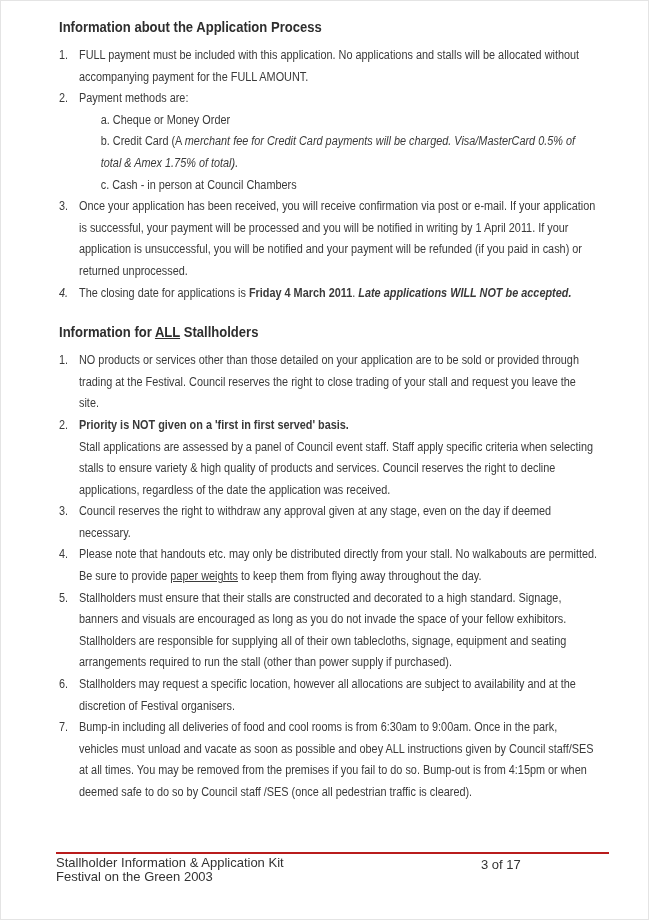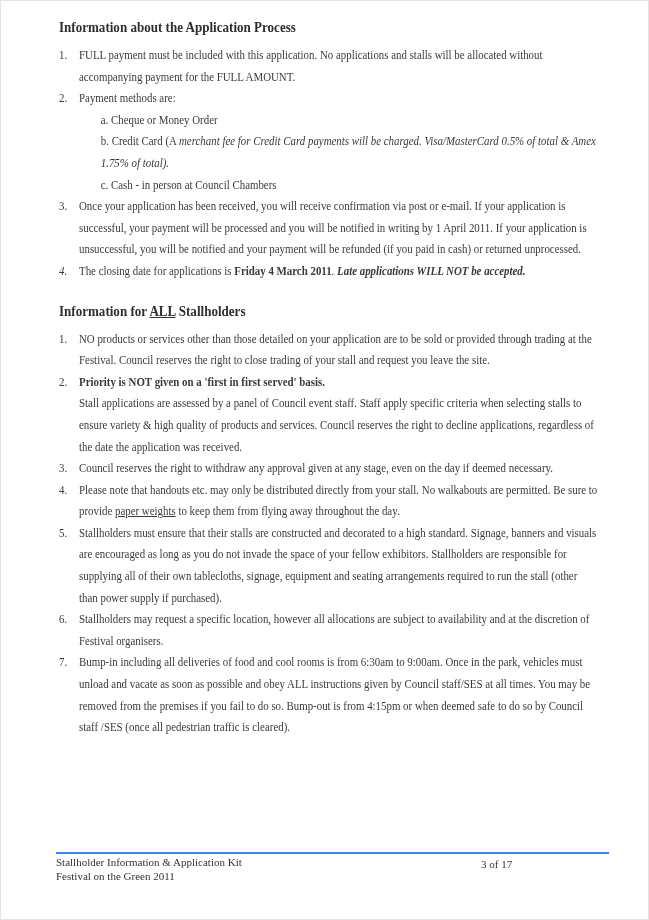--- a/index.html
+++ b/index.html
@@ -2,21 +2,21 @@
 <html><head>
 <meta charset="utf-8">
 <style>
   html,body { margin:0; padding:0; background:#ffffff; }
   .page {
     position:relative;
     width:649px; height:920px;
     background:#ffffff;
     box-sizing:border-box;
     border:1px solid #e4e4e4;
-    font-family:Liberation Serif, serif;
+    font-family:Liberation Sans, sans-serif;
     overflow:hidden;
   }
   .content {
     position:absolute; left:58px; top:16px; width:620px;
     transform:scaleX(0.87); transform-origin:0 0;
     color:#3a3a3a;
     font-size:12.5px; line-height:21.6px;
     letter-spacing:0;
   }
   .sec-title {
@@ -27,22 +27,22 @@
   .list { }
   .li { display:flex; }
   .num { width:23px; flex:none; }
   .li-body { flex:1; min-width:0; }
   .sub { margin-left:48px; }
   .b { font-weight:bold; }
   .i { font-style:italic; }
   .u { text-decoration:underline; }
   .footer {
     position:absolute; left:55px; top:851px; width:553px;
-    border-top:2px solid #3b82f6; padding-top:2px;
-    font-size:11px; line-height:13.5px; color:#333333;
+    border-top:2px solid #b91c1c; padding-top:2px;
+    font-size:13px; line-height:13.5px; color:#333333;
   }
   .footer .pg { position:absolute; left:425px; top:4px; }
 </style>
 </head>
 <body>
 
 <div class="page">
   <div class="content">
     <div class="sec-title"><span>Information about the Application Process</span></div>
     <div class="list">
@@ -95,16 +95,16 @@
         </div>
         <div class="li">
           <span class="num">7.</span>
           <div class="li-body"><span>Bump-in including all deliveries of food and cool rooms is from 6:30am to 9:00am. Once in the park, vehicles must unload and vacate as soon as possible and obey ALL instructions given by Council staff/SES at all times. You may be removed from the premises if you fail to do so. Bump-out is from 4:15pm or when deemed safe to do so by Council staff /SES (once all pedestrian traffic is cleared).</span></div>
         </div>
       </div>
   </div>
 
   <div class="footer">
     <div>Stallholder Information &amp; Application Kit</div>
-    <div>Festival on the Green 2011</div>
+    <div>Festival on the Green 2003</div>
     <span class="pg">3 of 17</span>
   </div>
 </div>
 
 </body></html>

